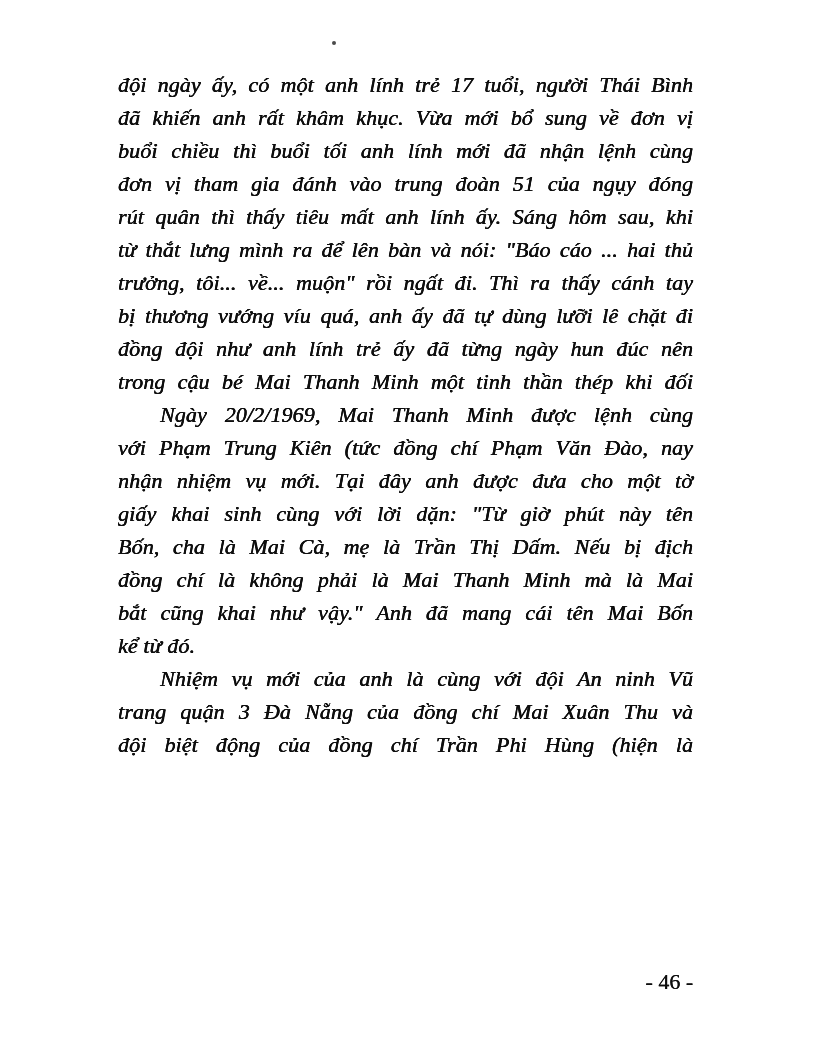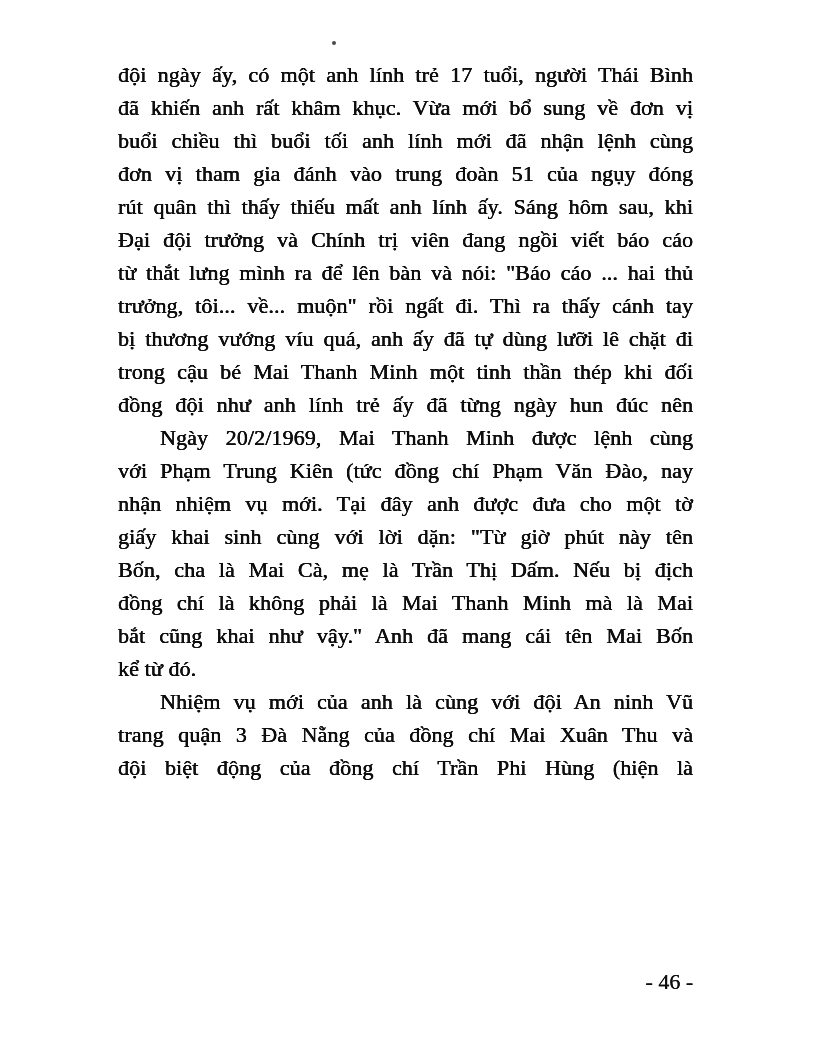--- a/index.html
+++ b/index.html
@@ -15,22 +15,23 @@
     font-family: "Liberation Serif", "DejaVu Serif", serif;
     color: #0e0e0e;
   }
   .page {
     position: absolute;
     inset: 0;
   }
   .text-col {
     position: absolute;
     left: 118px;
-    top: 58px;
+    top: 68px;
     width: 575px;
+    font-style: italic;
   }
   .para {
     margin: 0;
     padding: 0;
   }
   .line {
     font-size: 22px;
     line-height: 33px;
     text-align: justify;
     text-align-last: justify;
@@ -68,27 +69,26 @@
 
   <div class="speck" style="left:332px;top:41px;width:4px;height:4px;"></div>
 
   <div class="text-col">
 
     <div class="para">
       <div class="line">đội ngày ấy, có một anh lính trẻ 17 tuổi, người Thái Bình</div>
       <div class="line">đã khiến anh rất khâm khục. Vừa mới bổ sung về đơn vị</div>
       <div class="line">buổi chiều thì buổi tối anh lính mới đã nhận lệnh cùng</div>
       <div class="line">đơn vị tham gia đánh vào trung đoàn 51 của ngụy đóng</div>
-      <div class="line">rút quân thì thấy thiếu mất anh lính ấy. Sáng hôm sau, khi</div>
-      <div class="line">Đại đội trưởng và Chính trị viên đang ngồi viết báo cáo</div>
+      <div class="line">rút quân thì thấy tiêu mất anh lính ấy. Sáng hôm sau, khi</div>
       <div class="line">từ thắt lưng mình ra để lên bàn và nói: "Báo cáo ... hai thủ</div>
       <div class="line">trưởng, tôi... về... muộn" rồi ngất đi. Thì ra thấy cánh tay</div>
       <div class="line">bị thương vướng víu quá, anh ấy đã tự dùng lưỡi lê chặt đi</div>
+      <div class="line">đồng đội như anh lính trẻ ấy đã từng ngày hun đúc nên</div>
       <div class="line">trong cậu bé Mai Thanh Minh một tinh thần thép khi đối</div>
-      <div class="line">đồng đội như anh lính trẻ ấy đã từng ngày hun đúc nên</div>
     </div>
 
     <div class="para">
       <div class="line indent">Ngày 20/2/1969, Mai Thanh Minh được lệnh cùng</div>
       <div class="line">với Phạm Trung Kiên (tức đồng chí Phạm Văn Đào, nay</div>
       <div class="line">nhận nhiệm vụ mới. Tại đây anh được đưa cho một tờ</div>
       <div class="line">giấy khai sinh cùng với lời dặn: "Từ giờ phút này tên</div>
       <div class="line">Bốn, cha là Mai Cà, mẹ là Trần Thị Dấm. Nếu bị địch</div>
       <div class="line">đồng chí là không phải là Mai Thanh Minh mà là Mai</div>
       <div class="line">bắt cũng khai như vậy." Anh đã mang cái tên Mai Bốn</div>

